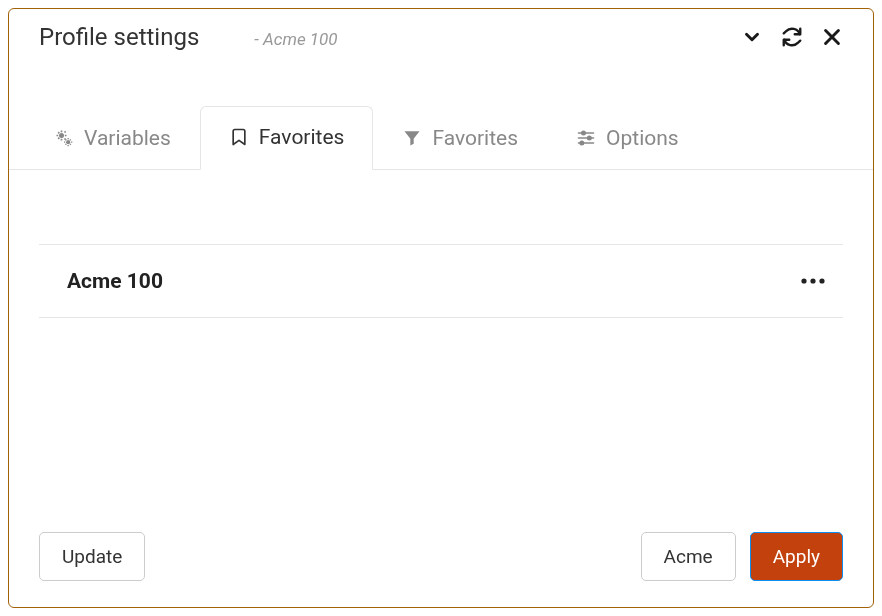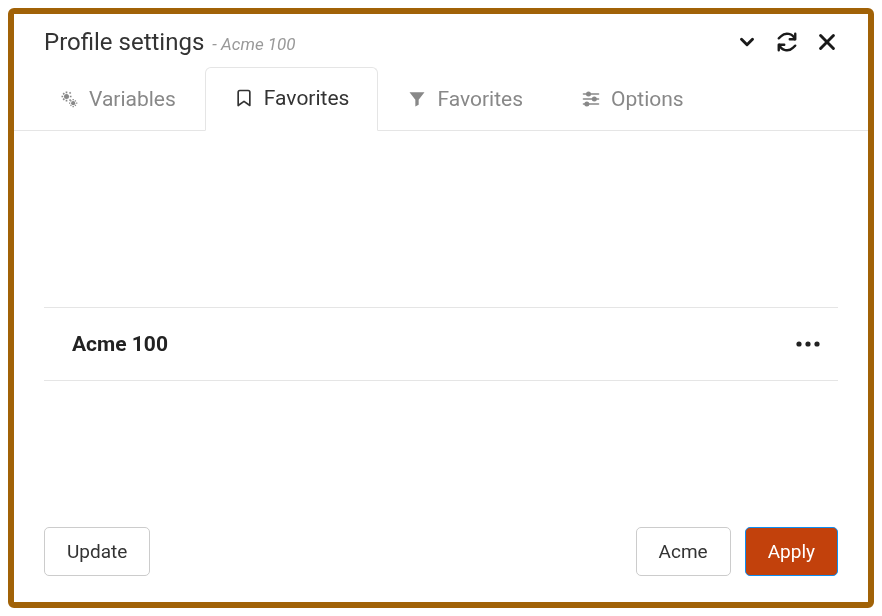--- a/index.html
+++ b/index.html
@@ -6,25 +6,26 @@
     body {
       font-family: -apple-system, BlinkMacSystemFont, "Segoe UI", Roboto, Helvetica, Arial, sans-serif;
       background: #fff;
       width: 882px;
       height: 616px;
       padding: 8px;
     }
     .panel {
       width: 100%;
       height: 100%;
-      border: 6px solid #a16207;
+      border: 1px solid #a16207;
       border-radius: 6px;
       display: flex;
       flex-direction: column;
       background: #fff;
+      gap: 44px;
     }
     .header {
       display: flex;
       align-items: center;
       justify-content: space-between;
       padding: 14px 30px 10px 30px;
     }
     .header-left {
       display: flex;
       align-items: baseline;
@@ -32,20 +33,21 @@
     }
     .title {
       font-size: 24px;
       font-weight: 400;
       color: #333;
     }
     .subtitle {
       font-size: 17px;
       font-style: italic;
       color: #999;
+      margin-left: 47px;
     }
     .header-actions {
       display: flex;
       align-items: center;
       gap: 18px;
     }
     .icon-btn {
       width: 22px;
       height: 22px;
       display: flex;
@@ -89,21 +91,20 @@
       justify-content: center;
       color: #888;
     }
     .tab.active .tab-icon { color: #333; }
     .tab-icon svg { width: 100%; height: 100%; }
     .content {
       flex: 1;
       padding: 30px 30px 0 30px;
       display: flex;
       flex-direction: column;
-      justify-content: center;
     }
     .fav-list {
       border-top: 1px solid #e5e5e5;
     }
     .fav-item {
       display: flex;
       align-items: center;
       justify-content: space-between;
       padding: 24px 16px 24px 28px;
       border-bottom: 1px solid #e5e5e5;

